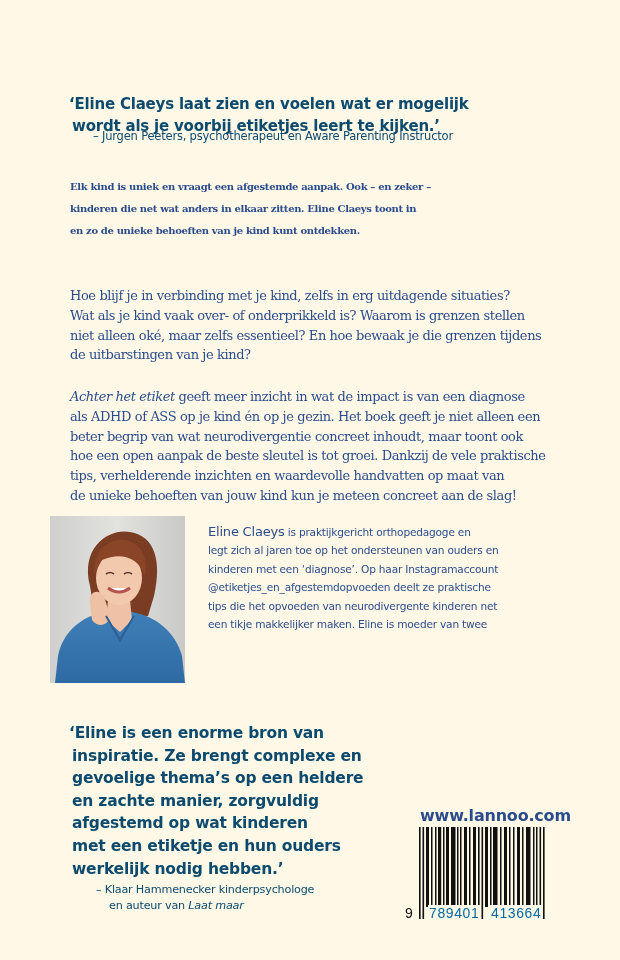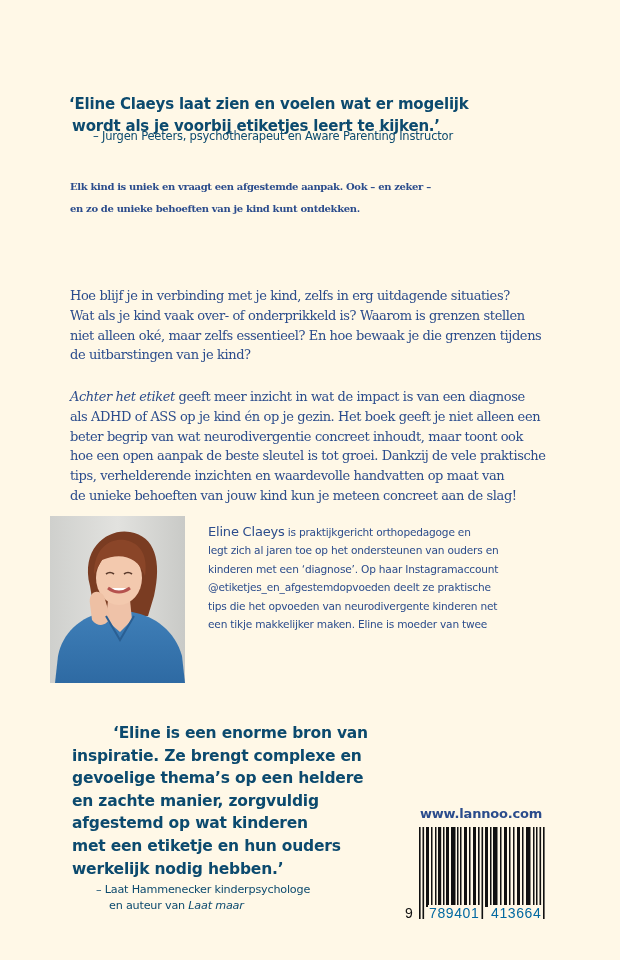--- a/index.html
+++ b/index.html
@@ -49,32 +49,32 @@
       letter-spacing: -0.2px;
     }
     .bio .name { font-size: 13px; }
 
     .quote-bottom {
       position: absolute; left: 69px; top: 722px; width: 340px;
       font-family: "DejaVu Sans", sans-serif; font-weight: bold;
       font-size: 15.5px; line-height: 22.6px; letter-spacing: -0.2px;
     }
     .quote-bottom span { display:block; padding-left: 3px; }
-    .quote-bottom span.first { padding-left: 0; margin-left: 44px; }
+    .quote-bottom span.first { padding-left: 0; }
     .attr-bottom {
       position: absolute; left: 96px; top: 882px;
       font-family: "DejaVu Sans", sans-serif; font-size: 11.2px; line-height: 16px;
       letter-spacing: -0.2px;
     }
     .attr-bottom .l2 { display:block; padding-left: 13px; }
     .attr-bottom em { font-style: italic; }
 
     .url {
       position: absolute; left: 420px; top: 806px;
-      font-family: "DejaVu Sans", sans-serif; font-weight: bold; font-size: 13px;
+      font-family: "DejaVu Sans", sans-serif; font-weight: bold; font-size: 16px;
       letter-spacing: -0.2px;
     }
     .barcode {
       position: absolute; left: 405px; top: 827px; width: 150px; height: 95px;
     }
     .barcode svg { display:block; }
     .bc-digit-first {
       position: absolute; left: 405px; top: 905px;
       font-family: "Liberation Sans", sans-serif; font-size: 14px; color: #111;
     }
@@ -90,20 +90,21 @@
 <body>
 
 <div class="quote-top red">
   <span>‘Eline Claeys laat zien en voelen wat er mogelijk</span>
   <span class="l2">wordt als je voorbij etiketjes leert te kijken.’</span>
 </div>
 <div class="attr-top red">– Jürgen Peeters, psychotherapeut en Aware Parenting Instructor</div>
 
 <div class="lead blue">
   <div>Elk kind is uniek en vraagt een afgestemde aanpak. Ook – en zeker –</div>
+  <div>kinderen die net wat anders in elkaar zitten. Eline Claeys toont in</div>
   <div>en zo de unieke behoeften van je kind kunt ontdekken.</div>
 </div>
 
 <div class="para para1 blue">
   <div>Hoe blijf je in verbinding met je kind, zelfs in erg uitdagende situaties?</div>
   <div>Wat als je kind vaak over- of onderprikkeld is? Waarom is grenzen stellen</div>
   <div>niet alleen oké, maar zelfs essentieel? En hoe bewaak je die grenzen tijdens</div>
   <div>de uitbarstingen van je kind?</div>
 </div>
 
@@ -164,21 +165,21 @@
 <div class="quote-bottom red">
   <span class="first">‘Eline is een enorme bron van</span>
   <span>inspiratie. Ze brengt complexe en</span>
   <span>gevoelige thema’s op een heldere</span>
   <span>en zachte manier, zorgvuldig</span>
   <span>afgestemd op wat kinderen</span>
   <span>met een etiketje en hun ouders</span>
   <span>werkelijk nodig hebben.’</span>
 </div>
 <div class="attr-bottom red">
-  <span>– Laat Hammenecker kinderpsychologe</span>
+  <span>– Klaar Hammenecker kinderpsychologe</span>
   <span class="l2"><span>en auteur van </span><em>Laat maar</em></span>
 </div>
 
 <div class="url blue">www.lannoo.com</div>
 
 <div class="barcode">
   <svg width="150" height="95" viewBox="0 0 150 95" xmlns="http://www.w3.org/2000/svg">
     <g fill="#111">
 
       <rect x="14" y="0" width="1.6" height="92"></rect>

